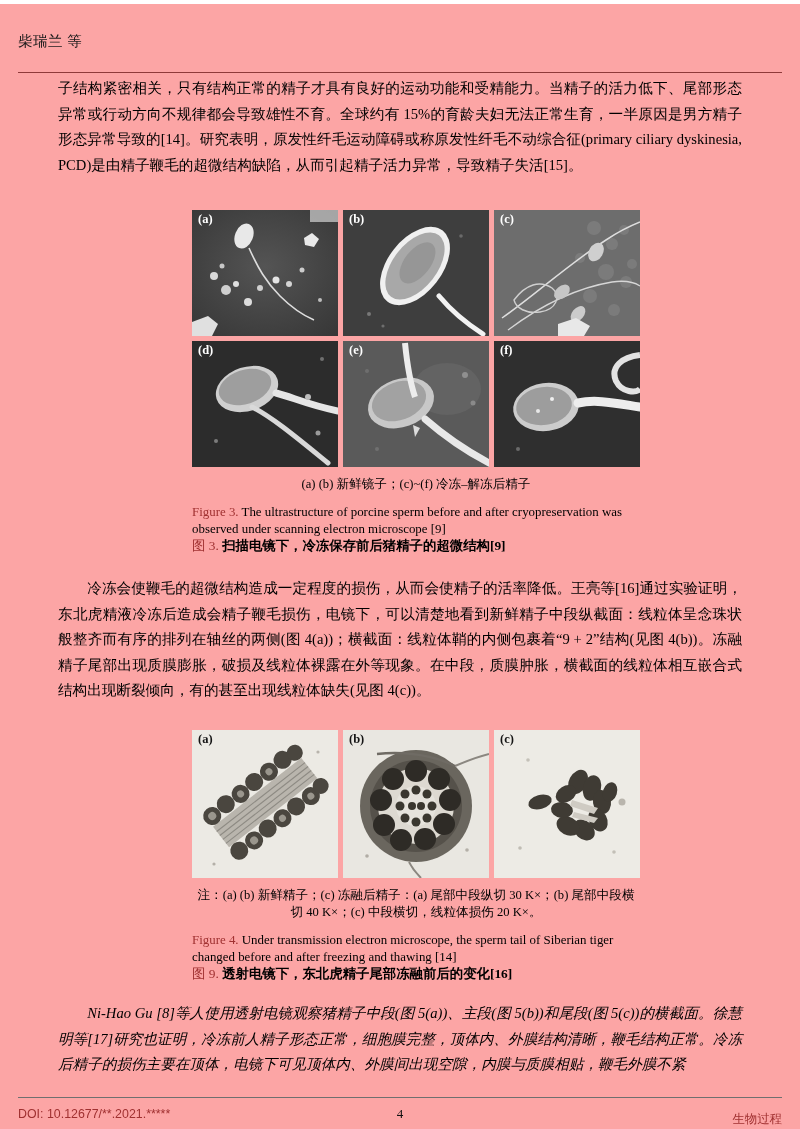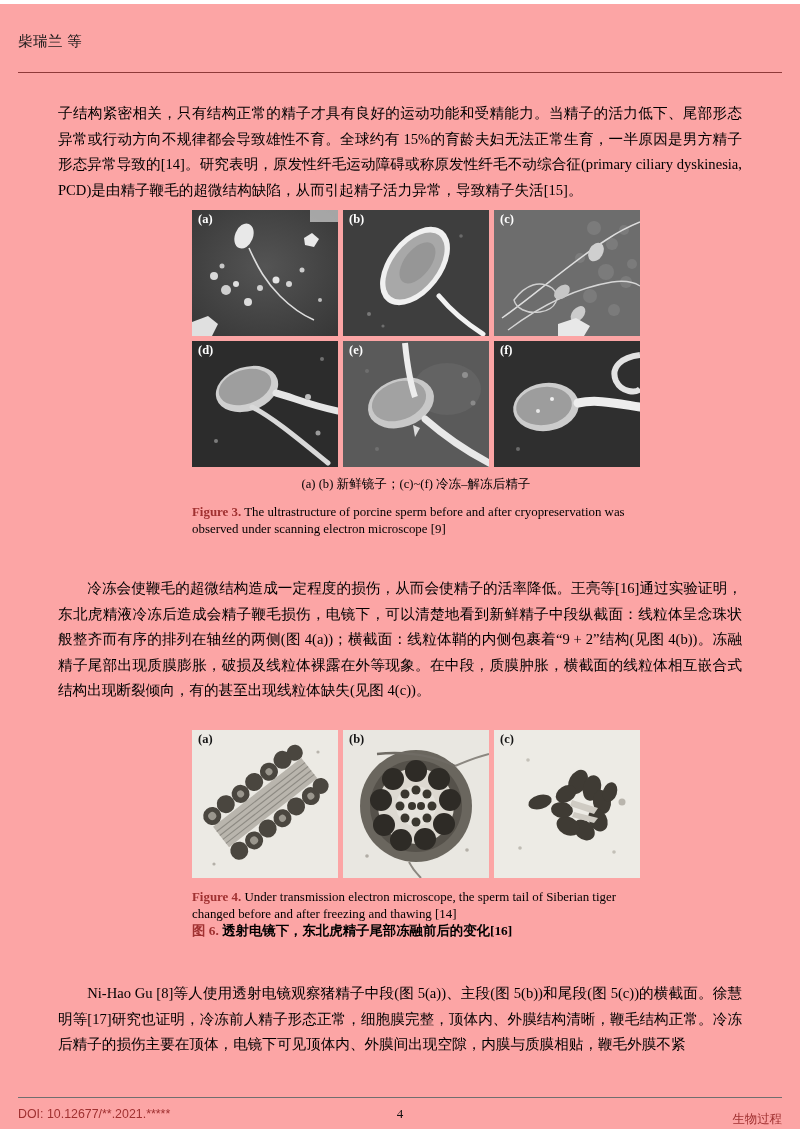--- a/index.html
+++ b/index.html
@@ -46,23 +46,23 @@
   .body-text {
     position: absolute;
     left: 58px;
     width: 684px;
     font-size: 14.6px;
     line-height: 25.6px;
     text-align: justify;
     text-justify: inter-ideograph;
     color: #000000;
   }
-  .para-1 { top: 97px; }
+  .para-1 { top: 72px; }
   .para-2 { top: 572px; }
-  .para-3 { top: 977px; }
+  .para-3 { top: 997px; font-style: italic; }
   .indent { display: inline-block; width: 2em; }
 
   
   .figure-block {
     position: absolute;
     left: 192px;
     width: 448px;
   }
   #figure-3-block { top: 206px; }
   #figure-4-block { top: 726px; }
@@ -112,21 +112,21 @@
     text-align: left;
   }
   .caption-en { font-family: "Liberation Serif", "DejaVu Serif", serif; }
   .caption-zh {
     font-family: "Liberation Serif", "DejaVu Serif", serif;
     font-weight: bold;
     font-size: 13.4px;
   }
   .cap-tag {
     color: #a03131;
-    font-weight: bold;
+    font-weight: normal;
   }
 
   
   .footer-rule {
     position: absolute;
     left: 18px;
     top: 1093px;
     width: 764px;
     height: 0;
     border-top: 1.6px solid #6f6f6f;
@@ -275,20 +275,23 @@
         </svg>
         <span class="panel-label">(f)</span>
       </div>
     </div>
 
     <div class="note-line">(a) (b) 新鲜镜子；(c)~(f) 冷冻‒解冻后精子</div>
 
     <div class="caption">
       <div class="caption-en">
         <span class="cap-tag">Figure 3.</span><span> The ultrastructure of porcine sperm before and after cryopreservation was observed under scanning electron microscope [9]</span>
+      </div>
+      <div class="caption-zh">
+        <span class="cap-tag">图 3.</span><span> 扫描电镜下，冷冻保存前后猪精子的超微结构[9]</span>
       </div>
     </div>
   </div>
 
   <div class="body-text para-2">
     <span class="indent"></span><span>冷冻会使鞭毛的超微结构造成一定程度的损伤，从而会使精子的活率降低。王亮等[16]通过实验证明，东北虎精液冷冻后造成会精子鞭毛损伤，电镜下，可以清楚地看到新鲜精子中段纵截面：线粒体呈念珠状般整齐而有序的排列在轴丝的两侧(图 4(a))；横截面：线粒体鞘的内侧包裹着“9 + 2”结构(见图 4(b))。冻融精子尾部出现质膜膨胀，破损及线粒体裸露在外等现象。在中段，质膜肿胀，横截面的线粒体相互嵌合式结构出现断裂倾向，有的甚至出现线粒体缺失(见图 4(c))。</span>
   </div>
 
   <div class="figure-block" id="figure-4-block">
     <div class="panel-grid grid-1x3">
@@ -395,27 +398,28 @@
           </g>
           <circle cx="128" cy="72" r="3.5" fill="#b9b5ad"></circle>
           <circle cx="26" cy="118" r="1.8" fill="#c0bcb4"></circle>
           <circle cx="120" cy="122" r="1.8" fill="#c3bfb7"></circle>
           <circle cx="34" cy="30" r="1.8" fill="#c5c1b9"></circle>
         </svg>
         <span class="panel-label">(c)</span>
       </div>
     </div>
 
+    <div class="note-line">注：(a) (b) 新鲜精子；(c) 冻融后精子：(a) 尾部中段纵切 30 K×；(b) 尾部中段横切 40 K×；(c) 中段横切，线粒体损伤 20 K×。</div>
 
     <div class="caption">
       <div class="caption-en">
         <span class="cap-tag">Figure 4.</span><span> Under transmission electron microscope, the sperm tail of Siberian tiger changed before and after freezing and thawing [14]</span>
       </div>
       <div class="caption-zh">
-        <span class="cap-tag">图 6.</span><span> 透射电镜下，东北虎精子尾部冻融前后的变化[16]</span>
+        <span class="cap-tag">图 9.</span><span> 透射电镜下，东北虎精子尾部冻融前后的变化[16]</span>
       </div>
     </div>
   </div>
 
   <div class="body-text para-3">
     <span class="indent"></span><span>Ni-Hao Gu [8]等人使用透射电镜观察猪精子中段(图 5(a))、主段(图 5(b))和尾段(图 5(c))的横截面。徐慧明等[17]研究也证明，冷冻前人精子形态正常，细胞膜完整，顶体内、外膜结构清晰，鞭毛结构正常。冷冻后精子的损伤主要在顶体，电镜下可见顶体内、外膜间出现空隙，内膜与质膜相贴，鞭毛外膜不紧</span>
   </div>
 
   <div class="footer-rule"></div>
   <div class="footer">

